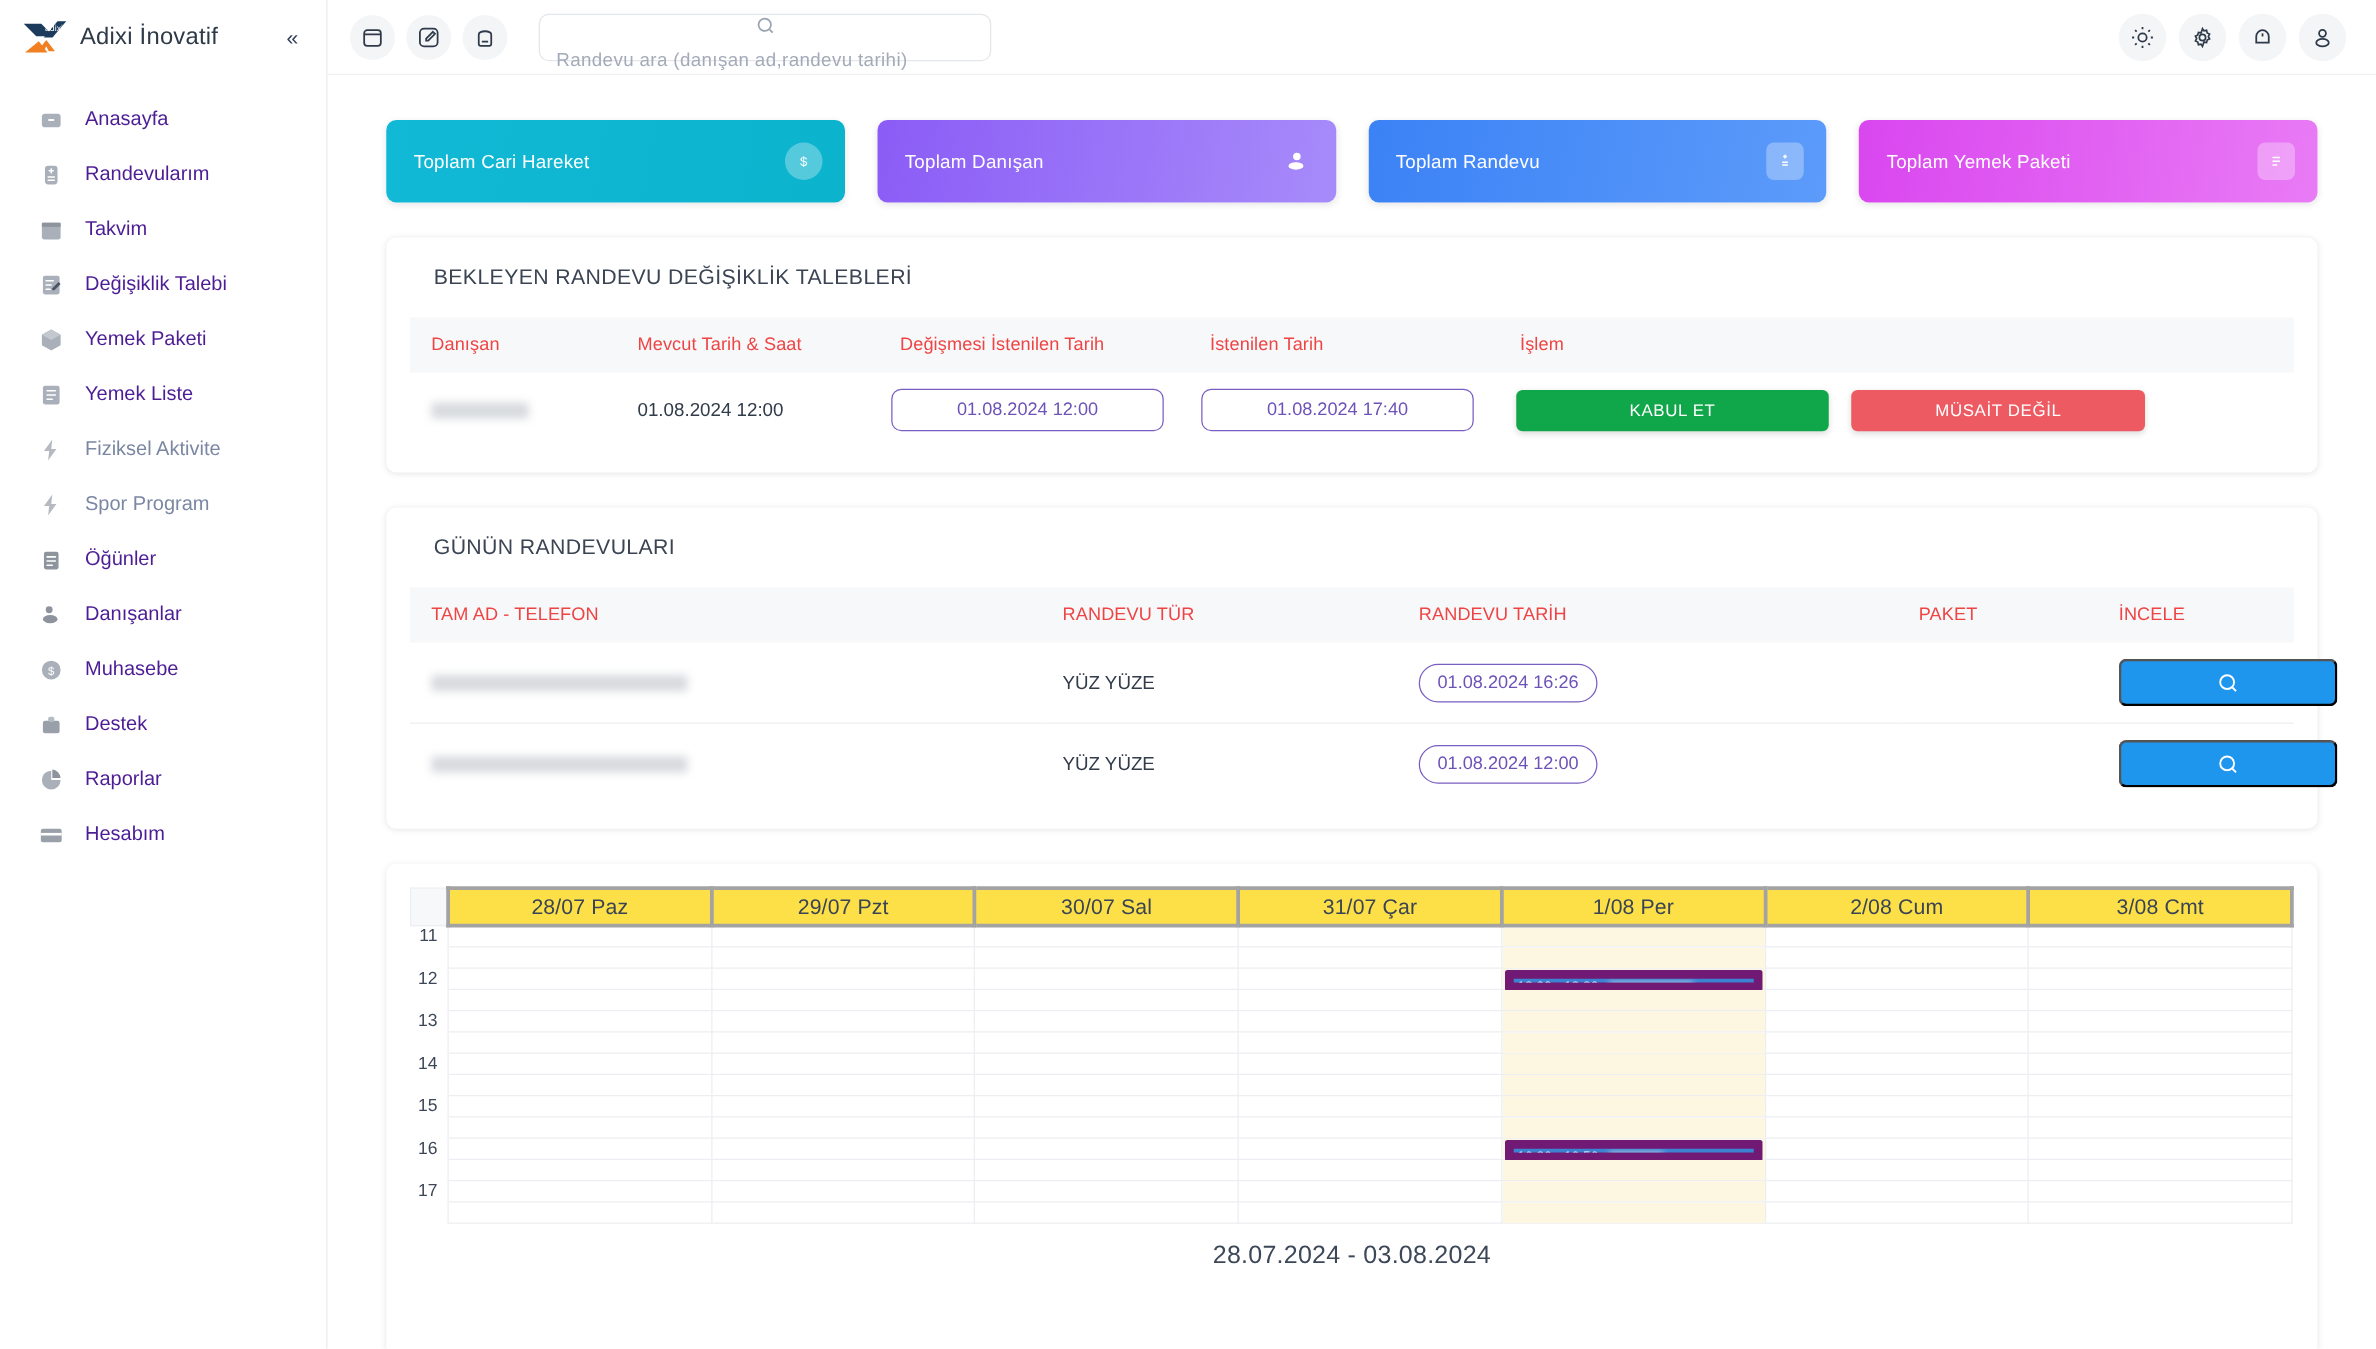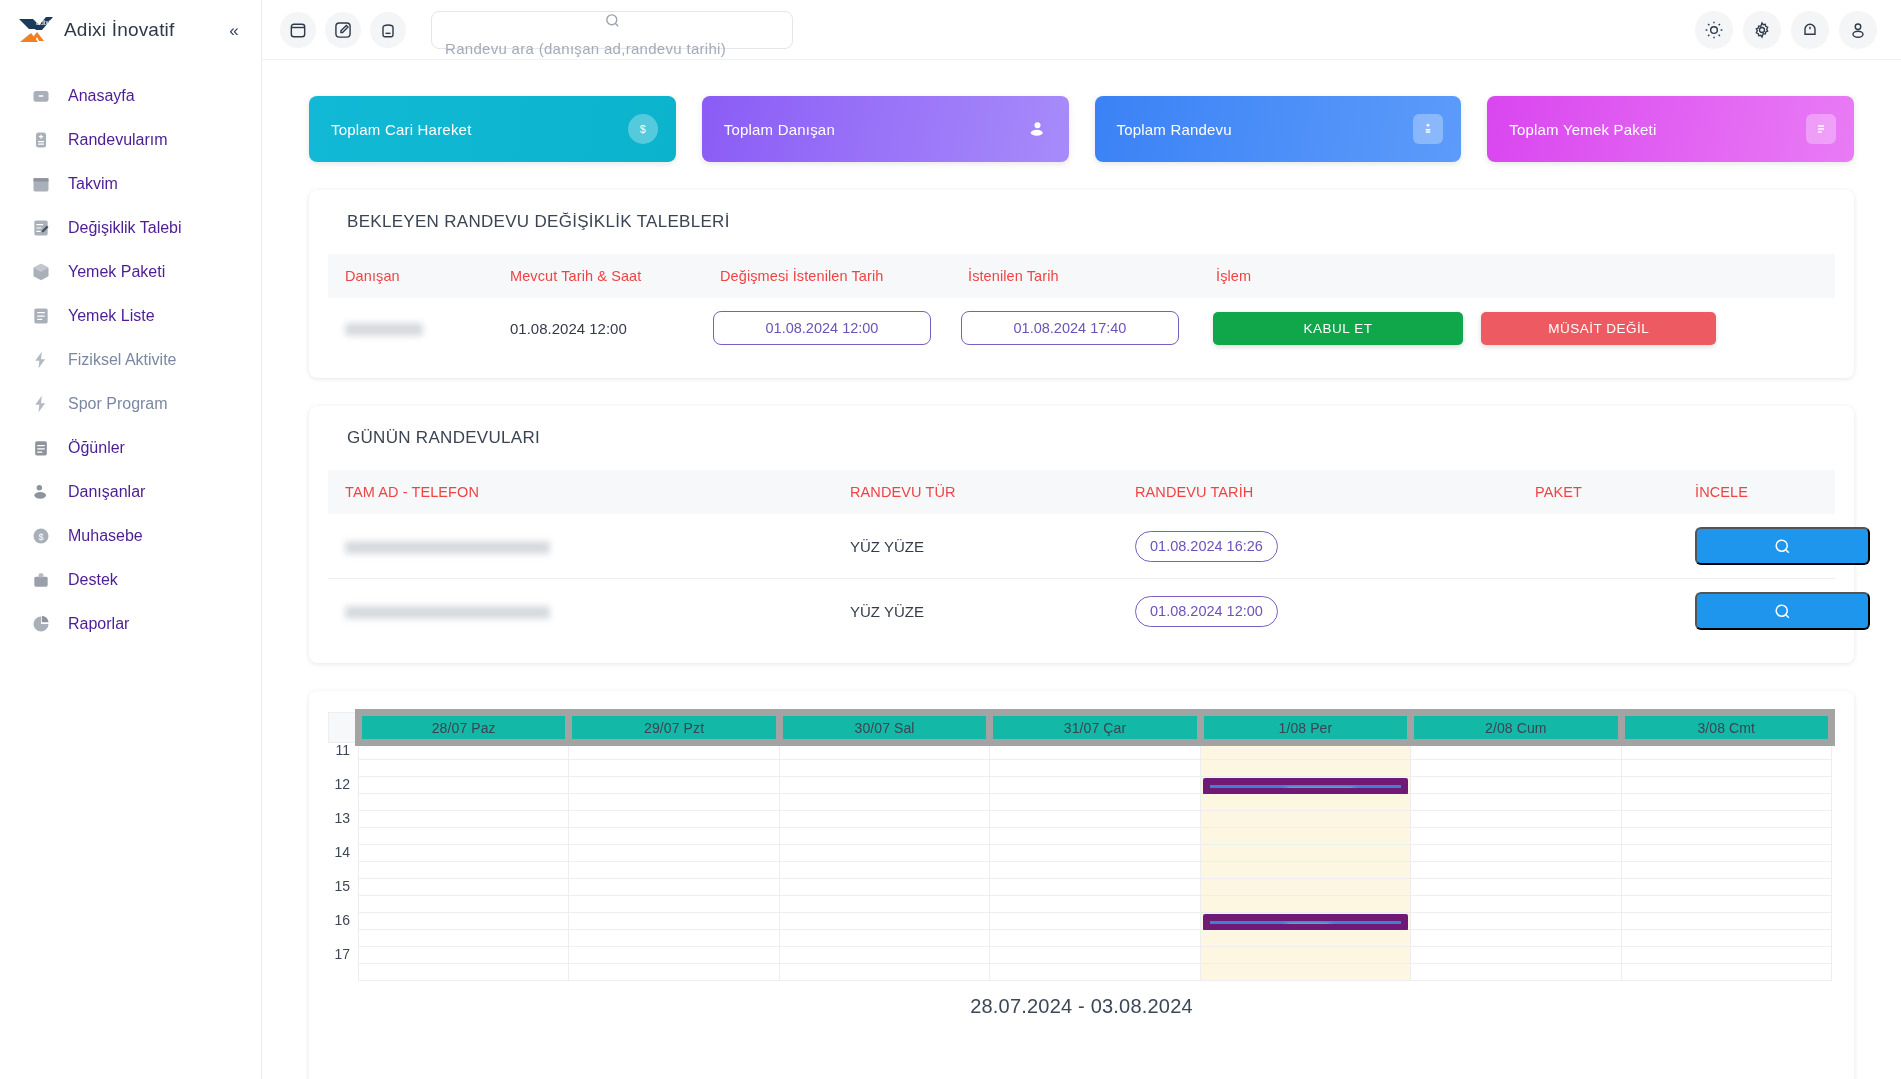--- a/index.html
+++ b/index.html
@@ -138,22 +138,22 @@
 
   
   .cal-panel {
     margin: 28px 47px 0 47px; background: #fff; border-radius: 8px;
     box-shadow: 0 1px 5px rgba(0,0,0,.10); padding: 18px 19px 0 19px;
     height: 400px; overflow: hidden;
   }
   .cal { width: 100%; border-collapse: collapse; table-layout: fixed; }
   .cal col.hcol { width: 30px; }
   .cal th.daycol {
-    background: #14b8a6; font-weight: 400; font-size: 14px; color: #3a4454;
-    height: 30px; border: 7px solid #a3a3a3; letter-spacing: .1px;
+    background: #fde047; font-weight: 400; font-size: 17px; color: #3a4454;
+    height: 30px; border: 3px solid #a3a3a3; letter-spacing: .1px;
   }
   .cal th.corner { background: #f7f8fa; border: 1px solid #eceef1; }
   .cal td.hourlabel {
     width: 30px; font-size: 14px; color: #3c4757; text-align: right;
     padding-right: 8px; border-right: 1px solid #eceef1; height: 17px;
     vertical-align: top; line-height: 14px;
   }
   .cal td.slot { border: 1px solid #eceef1; border-top: 0; height: 17px; position: relative; }
   .cal td.slot.hourline { border-top: 1px solid #e2e5e9; }
   .cal td.slot.today { background: #fdf6e0; }
@@ -317,20 +317,29 @@
         <span class="sb-ico">
             <svg viewBox="0 0 24 24">
               <path d="M12 3a9 9 0 109 9h-9z" fill="#aab0ba"></path>
               <path d="M13 2a9 9 0 018 8h-8z" fill="#8e949d"></path>
             </svg>
           </span>
         <span class="sb-label">Raporlar</span>
       </div>
 
 
+      <div class="sb-item">
+        <span class="sb-ico">
+            <svg viewBox="0 0 24 24" fill="#9aa0a9">
+              <rect x="2" y="6" width="20" height="13" rx="2"></rect>
+              <rect x="2" y="10" width="20" height="2.5" fill="#fff"></rect>
+            </svg>
+          </span>
+        <span class="sb-label">Hesabım</span>
+      </div>
     </nav>
   </aside>
 
   <section class="main">
 
     <header class="topbar">
       <div class="tb-icobtn">
         <svg viewBox="0 0 24 24" fill="none" stroke="currentColor" stroke-width="1.7">
             <rect x="4" y="5" width="16" height="15" rx="3"></rect>
             <path d="M4 9h16"></path>

